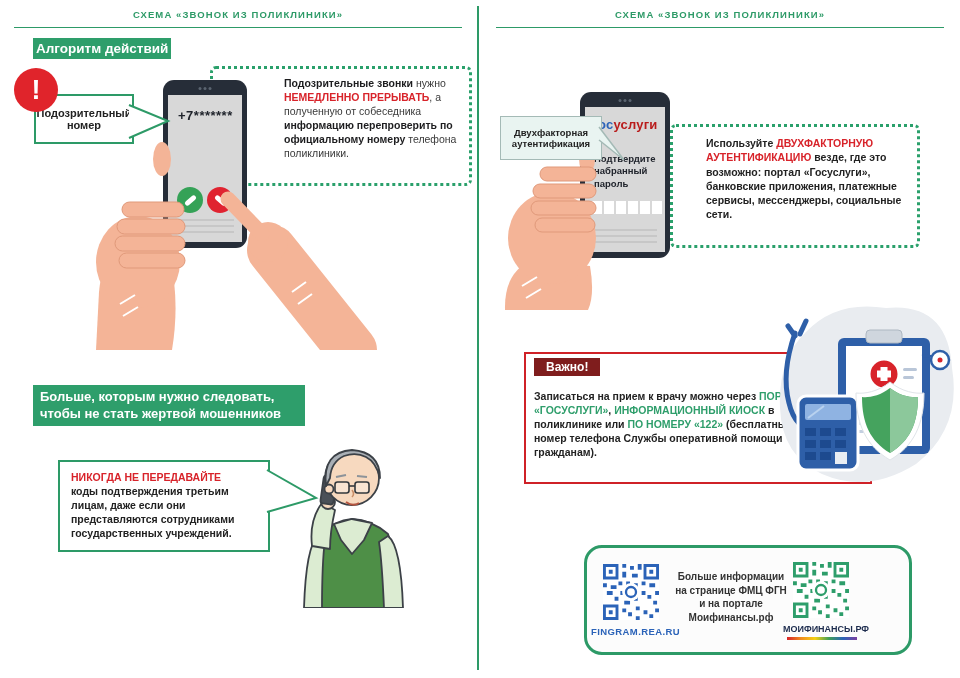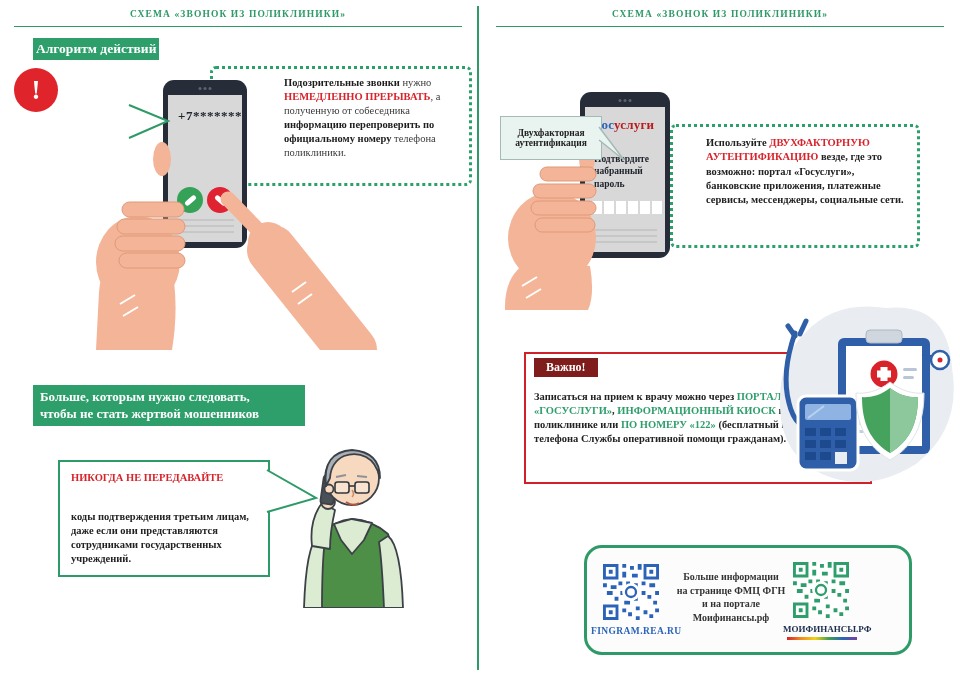--- a/index.html
+++ b/index.html
@@ -1,17 +1,17 @@
 <!DOCTYPE html>
 <html><head>
 <meta charset="utf-8">
 <style>
   html,body{margin:0;padding:0;background:#fff;}
   .stage{position:relative;width:960px;height:678px;background:#fff;overflow:hidden;
-         font-family:Liberation Serif, serif;color:#222;}
+         font-family:Liberation Sans, sans-serif;color:#222;}
 
   
   .divider{position:absolute;left:477px;top:6px;width:2px;height:664px;background:#2d9a67;}
   .header{position:absolute;top:9px;text-align:center;font-size:9.5px;font-weight:bold;
           letter-spacing:1.1px;color:#2d9a67;border-bottom:1.5px solid #2d9a67;padding-bottom:7px;}
   .hdr-left{left:14px;width:448px;}
   .hdr-right{left:496px;width:448px;}
 
   .dotted{position:absolute;border:3px dotted #2aa06b;border-radius:6px;z-index:1;}
   .box1{left:210px;top:66px;width:256px;height:114px;}
@@ -66,21 +66,21 @@
   .b{font-weight:bold;color:#1d1d1f;}
   .red{color:#d8232a;text-align:right;}
   .green-t{color:#2e9e6b;}
 
   .banner{position:absolute;left:33px;top:385px;width:258px;background:#2e9e6b;color:#fff;
           font-size:13px;font-weight:bold;line-height:1.28;padding:4px 7px;white-space:pre-line;z-index:2;}
 
   .bubble{position:absolute;left:58px;top:460px;width:186px;background:#fff;border:2.5px solid #2d9a67;
           padding:9px 11px;font-size:10.5px;font-weight:bold;line-height:1.33;z-index:5;}
   .bub-title{color:#d8232a;}
-  .bub-body{color:#222;margin-top:25px;}
+  .bub-body{color:#222;}
 
   .impbox{position:absolute;left:524px;top:352px;width:344px;height:128px;border:2.5px solid #cf2127;
           background:#fff;z-index:1;}
   .impbadge{position:absolute;left:534px;top:358px;background:#7f1d1d;color:#fff;font-size:12px;
             font-weight:bold;padding:2px 12px;z-index:2;}
   .imptext{position:absolute;left:534px;top:390px;width:288px;font-size:10.5px;font-weight:bold;
            line-height:1.33;color:#222;z-index:2;}
 
   
   .qrblock{position:absolute;left:584px;top:545px;width:322px;height:104px;border:3px solid #2d9a67;
@@ -149,20 +149,21 @@
           <span class="handset hs-down"></span>
         </div>
       <div class="slines">
           <i></i>
           <i></i>
           <i></i>
         </div>
     </div>
   </div>
 
+  <div class="callout1">Подозрительный номер</div>
   <svg class="ptr" style="left:128px;top:104px" width="44" height="36">
     <path d="M1,1 L40,17 L1,34" fill="#fff" stroke="#2d9a67" stroke-width="2"></path>
   </svg>
 
   <svg class="art hands-left" viewBox="60 140 330 210">
     <g fill="#f4b497">
       <path d="M96,350 L99,292 Q101,262 122,252 L170,258 Q180,302 172,350 Z"></path>
       <ellipse cx="138" cy="262" rx="42" ry="46"></ellipse>
       <ellipse cx="162" cy="159" rx="9" ry="17"></ellipse>
       <rect x="122" y="202" width="62" height="15" rx="7.5" stroke="#e0997a" stroke-width="1"></rect>

